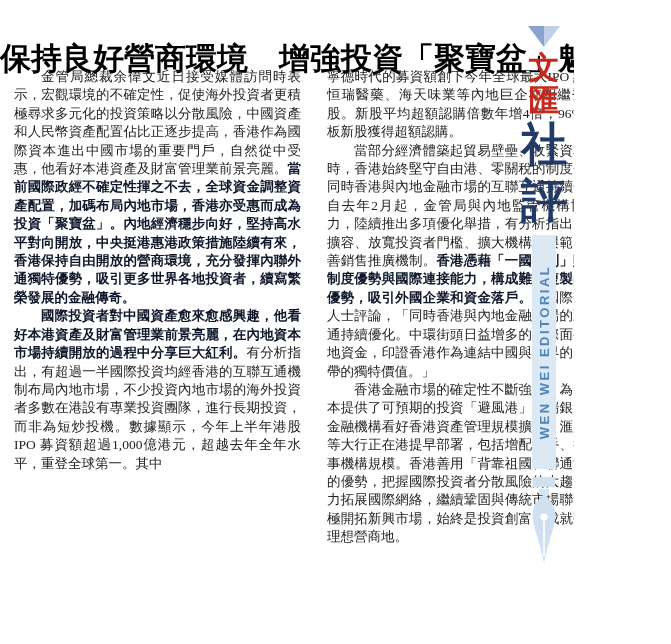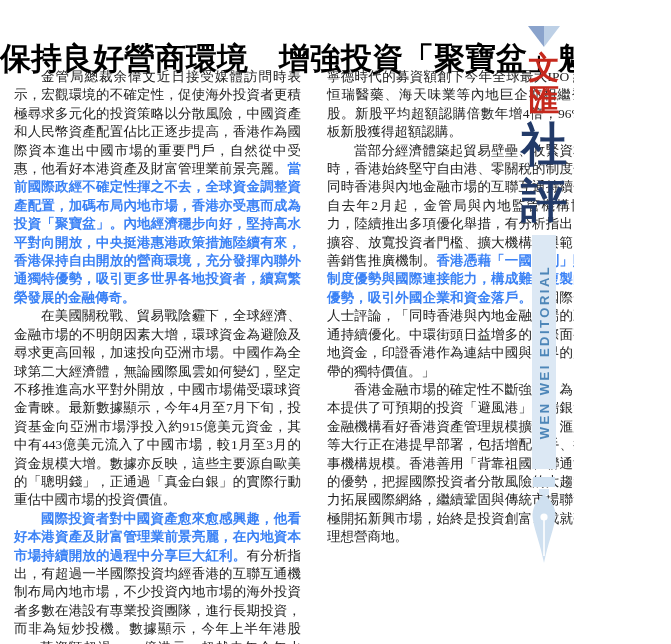--- a/index.html
+++ b/index.html
@@ -17,21 +17,21 @@
   .columns{
     position:absolute;left:14px;top:68px;width:600px;display:flex;gap:26px;
   }
   .col{
     flex:1;text-align:justify;font-size:13.5px;line-height:18.4px;color:#222;
   }
   .col p{margin:0;text-indent:2em;}
   .col p.cont{text-indent:0;}
   .seg-bold{
     font-family:"Liberation Sans","DejaVu Sans",sans-serif;
-    font-weight:700;color:#3b82f6;
+    font-weight:700;color:#0f172a;
   }
   
   .sidebar{
     position:absolute;right:2px;top:0;width:56px;height:644px;text-align:center;
   }
   .tri{margin:26px auto 4px auto;display:block;}
   .brand-char{
     font-size:31px;line-height:33px;font-weight:900;color:#c5281c;
     font-family:"Liberation Serif","DejaVu Serif",serif;
   }
@@ -54,21 +54,20 @@
 </head>
 <body>
 
 <div class="page">
 
   <h1 class="headline">保持良好營商環境　增強投資「聚寶盆」魅力</h1>
 
   <div class="columns">
     <div class="col">
       <p><span>金管局總裁余偉文近日接受媒體訪問時表示，宏觀環境的不確定性，促使海外投資者更積極尋求多元化的投資策略以分散風險，中國資產和人民幣資產配置佔比正逐步提高，香港作為國際資本進出中國市場的重要門戶，自然從中受惠，他看好本港資產及財富管理業前景亮麗。</span><span class="seg-bold">當前國際政經不確定性揮之不去，全球資金調整資產配置，加碼布局內地市場，香港亦受惠而成為投資「聚寶盆」。內地經濟穩步向好，堅持高水平對向開放，中央挺港惠港政策措施陸續有來，香港保持自由開放的營商環境，充分發揮內聯外通獨特優勢，吸引更多世界各地投資者，續寫繁榮發展的金融傳奇。</span></p>
-      <p><span>在美國關稅戰、貿易戰陰霾下，全球經濟、金融市場的不明朗因素大增，環球資金為避險及尋求更高回報，加速投向亞洲市場。中國作為全球第二大經濟體，無論國際風雲如何變幻，堅定不移推進高水平對外開放，中國市場備受環球資金青睞。最新數據顯示，今年4月至7月下旬，投資基金向亞洲市場淨投入約915億美元資金，其中有443億美元流入了中國市場，較1月至3月的資金規模大增。數據亦反映，這些主要源自歐美的「聰明錢」，正通過「真金白銀」的實際行動重估中國市場的投資價值。</span></p>
       <p><span class="seg-bold">國際投資者對中國資產愈來愈感興趣，他看好本港資產及財富管理業前景亮麗，在內地資本市場持續開放的過程中分享巨大紅利。</span><span>有分析指出，有超過一半國際投資均經香港的互聯互通機制布局內地市場，不少投資內地市場的海外投資者多數在港設有專業投資團隊，進行長期投資，而非為短炒投機。數據顯示，今年上半年港股IPO 募資額超過1,000億港元，超越去年全年水平，重登全球第一。其中</span></p>
     </div>
     <div class="col">
       <p class="cont"><span>寧德時代的募資額創下今年全球最大IPO 紀錄，恒瑞醫藥、海天味業等內地巨企亦相繼登陸港股。新股平均超額認購倍數年增4倍，96% 的主板新股獲得超額認購。</span></p>
       <p><span>當部分經濟體築起貿易壁壘、收緊資本管制時，香港始終堅守自由港、零關稅的制度優勢；同時香港與內地金融市場的互聯互通持續優化。自去年2月起，金管局與內地監管機構協同發力，陸續推出多項優化舉措，有分析指出、產品擴容、放寬投資者門檻、擴大機構參與範圍及完善銷售推廣機制。</span><span class="seg-bold">香港憑藉「一國兩制」賦予的制度優勢與國際連接能力，構成難以複製的競爭優勢，吸引外國企業和資金落戶。</span><span>有國際金融界人士評論，「同時香港與內地金融市場的互聯互通持續優化。中環街頭日益增多的國際面孔和內地資金，印證香港作為連結中國與世界的超級紐帶的獨特價值。」</span></p>
       <p><span>香港金融市場的確定性不斷強化，為國際資本提供了可預期的投資「避風港」。瑞銀集團等金融機構看好香港資產管理規模擴大，滙豐銀行等大行正在港提早部署，包括增配人手、擴張辦事機構規模。香港善用「背靠祖國、聯通世界」的優勢，把握國際投資者分散風險的大趨勢，大力拓展國際網絡，繼續鞏固與傳統市場聯繫，積極開拓新興市場，始終是投資創富、成就夢想的理想營商地。</span></p>
     </div>
   </div>
 
   <div class="sidebar">

